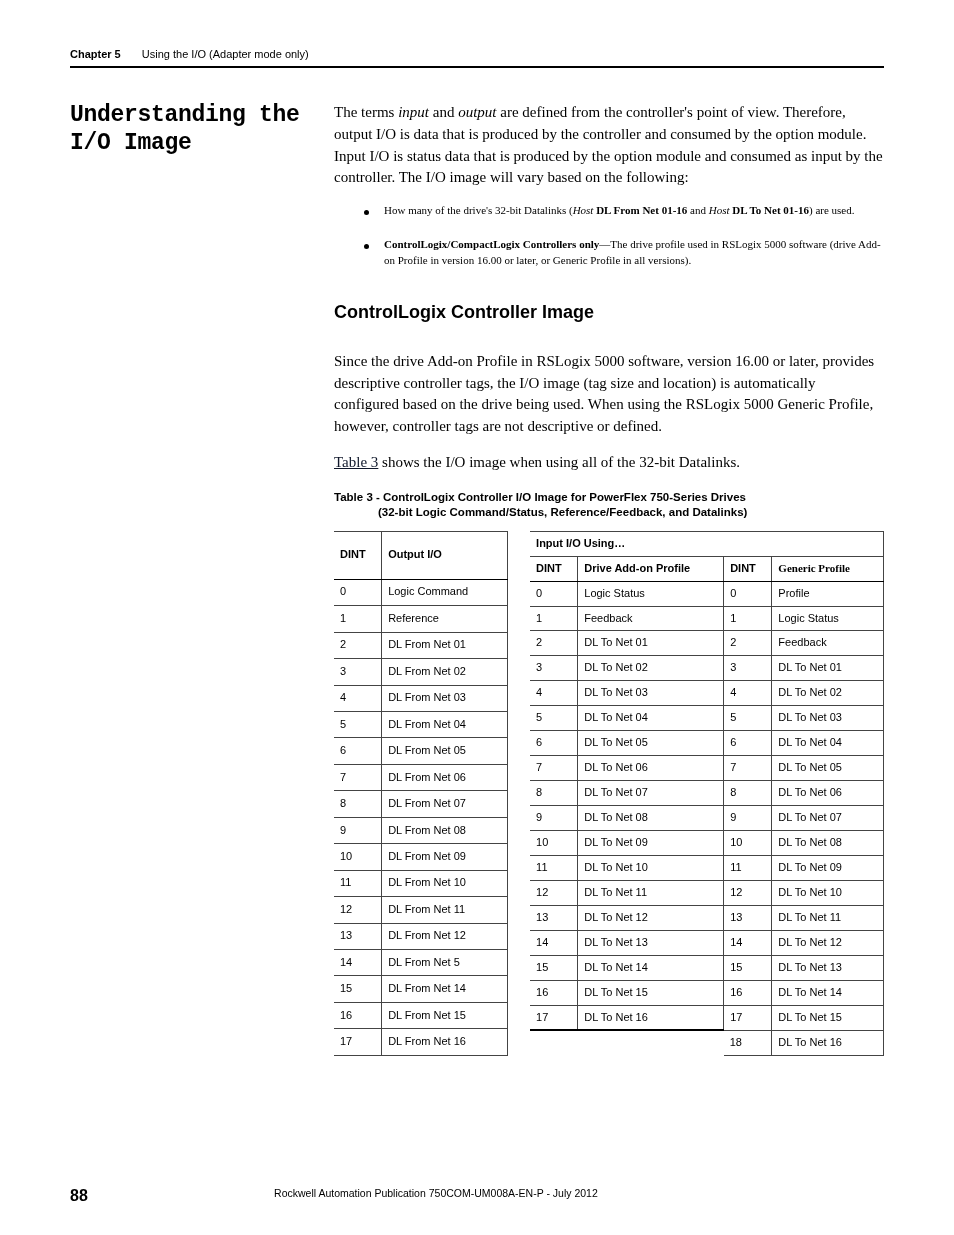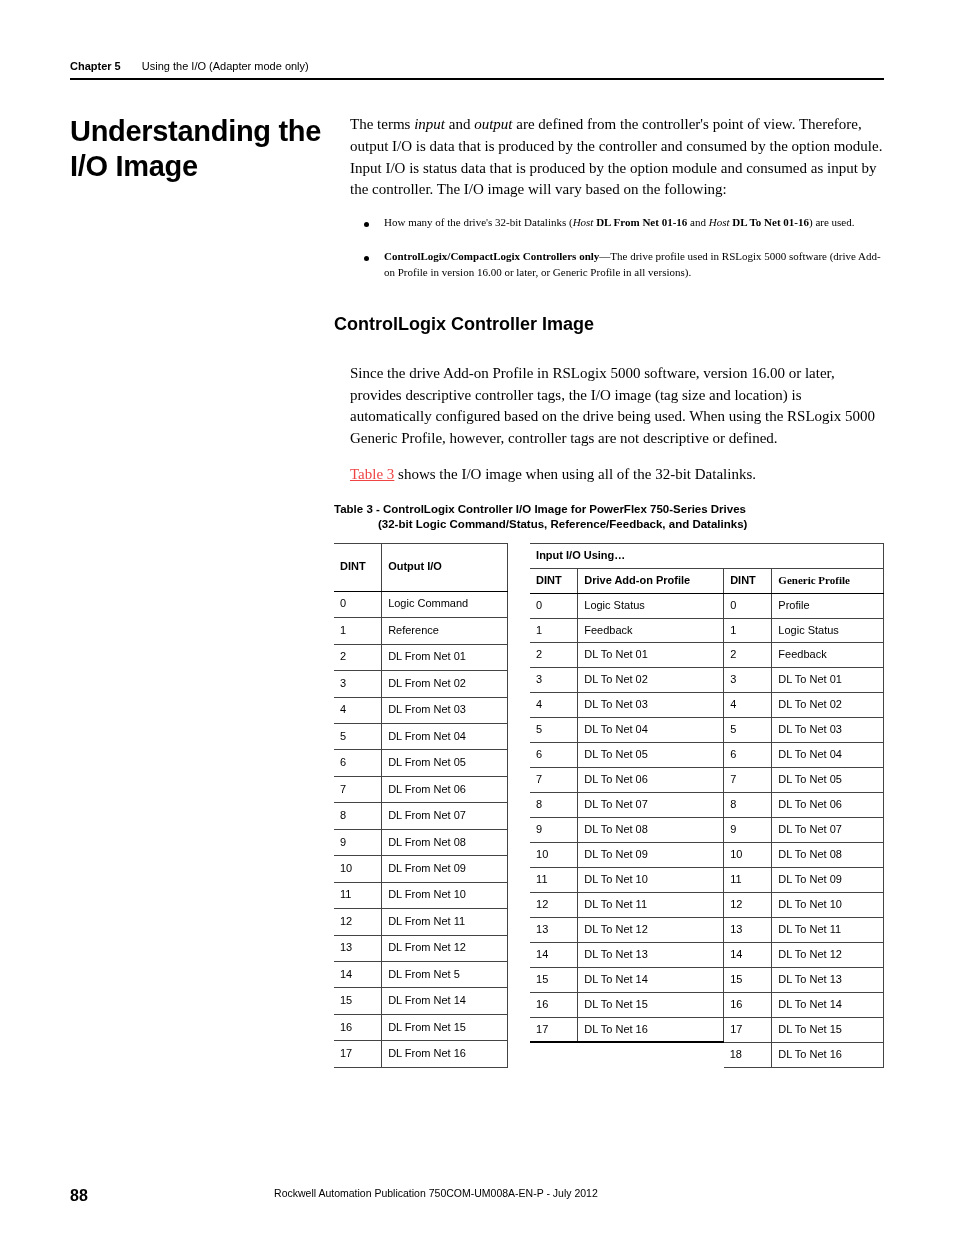--- a/index.html
+++ b/index.html
@@ -6,21 +6,21 @@
     margin: 0;
     padding: 0;
     background: #fff;
     font-family: Georgia, 'Times New Roman', serif;
     color: #000;
   }
   .page {
     width: 954px;
     height: 1235px;
     box-sizing: border-box;
-    padding: 60px 70px 30px 70px;
+    padding: 48px 70px 30px 70px;
     position: relative;
   }
   .running-head {
     font-family: "Helvetica Neue", Arial, sans-serif;
     font-size: 11px;
     padding-bottom: 6px;
     border-bottom: 2px solid #000;
     margin-bottom: 34px;
   }
   .running-head .chapter-label {
@@ -32,31 +32,31 @@
     align-items: flex-start;
   }
   .left-col {
     width: 264px;
     flex: 0 0 264px;
   }
   .right-col {
     flex: 1;
   }
   .section-heading {
-    font-family: Liberation Sans, sans-serif;
+    font-family: Liberation Mono, monospace;
     font-weight: 700;
-    font-size: 29px;
+    font-size: 23px;
     letter-spacing: -0.3px;
     line-height: 1.2;
   }
   .body-text {
     font-size: 15px;
     line-height: 1.45;
   }
-  .body-text p { margin: 0 0 14px 16px; }
+  .body-text p { margin: 0 0 14px 0; }
   ul.bullets {
     list-style: none;
     padding: 0;
     margin: 10px 0 14px 0;
   }
   ul.bullets li {
     position: relative;
     padding-left: 28px;
     margin: 0 0 18px 22px;
     font-size: 11px;
@@ -73,21 +73,21 @@
     border-radius: 50%;
   }
   .sub-heading {
     font-family: "Helvetica Neue", Arial, sans-serif;
     font-weight: 700;
     font-size: 18px;
     margin-top: 30px;
     margin-bottom: 26px;
   }
   a.link {
-    color: #ef4444;
+    color: #0f172a;
     text-decoration: underline;
   }
   .table-caption {
     font-family: "Helvetica Neue", Arial, sans-serif;
     font-weight: 700;
     font-size: 11.5px;
     line-height: 1.35;
     margin-top: 16px;
     margin-bottom: 10px;
   }

